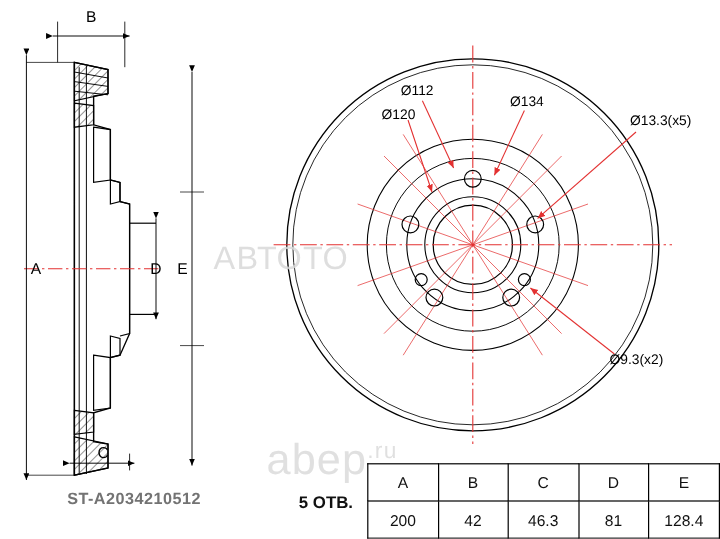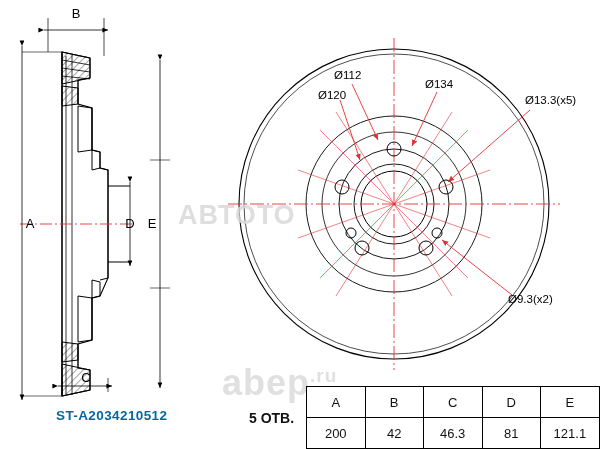--- a/index.html
+++ b/index.html
@@ -10,30 +10,30 @@
     color:#111;
     overflow:hidden;
     position:relative;
   }
   #root{position:absolute;inset:0;}
   svg{display:block;}
   .wm{
     position:absolute;
     font-family:"Liberation Sans", sans-serif;
     color:#d9d9d9;
-    font-weight:bold;
+    font-weight:normal;
     user-select:none;
     pointer-events:none;
   }
   .wm1{left:178px;top:200px;font-size:27px;letter-spacing:1px;opacity:.85;}
   .wm2{left:222px;top:362px;font-size:36px;letter-spacing:1px;opacity:.8;}
   .wm2 small{font-size:19px;vertical-align:super;}
   .partno{
     position:absolute;left:56px;top:408px;
-    font-size:13.5px;font-weight:bold;letter-spacing:.4px;color:#0369a1;
+    font-size:13.5px;font-weight:bold;letter-spacing:.4px;color:#737373;
   }
   table.spec{
     position:absolute;left:243px;top:386px;
     border-collapse:collapse;
     font-size:13px;
   }
   table.spec td{
     border:1px solid #000;
     text-align:center;
     height:30px;
@@ -217,18 +217,18 @@
       <td class="hdr cw">B</td>
       <td class="hdr cw">C</td>
       <td class="hdr cw">D</td>
       <td class="hdr cw">E</td>
     </tr>
     <tr>
       <td class="cw">200</td>
       <td class="cw">42</td>
       <td class="cw">46.3</td>
       <td class="cw">81</td>
-      <td class="cw">121.1</td>
+      <td class="cw">128.4</td>
     </tr>
   </tbody>
     </table>
 
 </div>
 
 </body></html>

